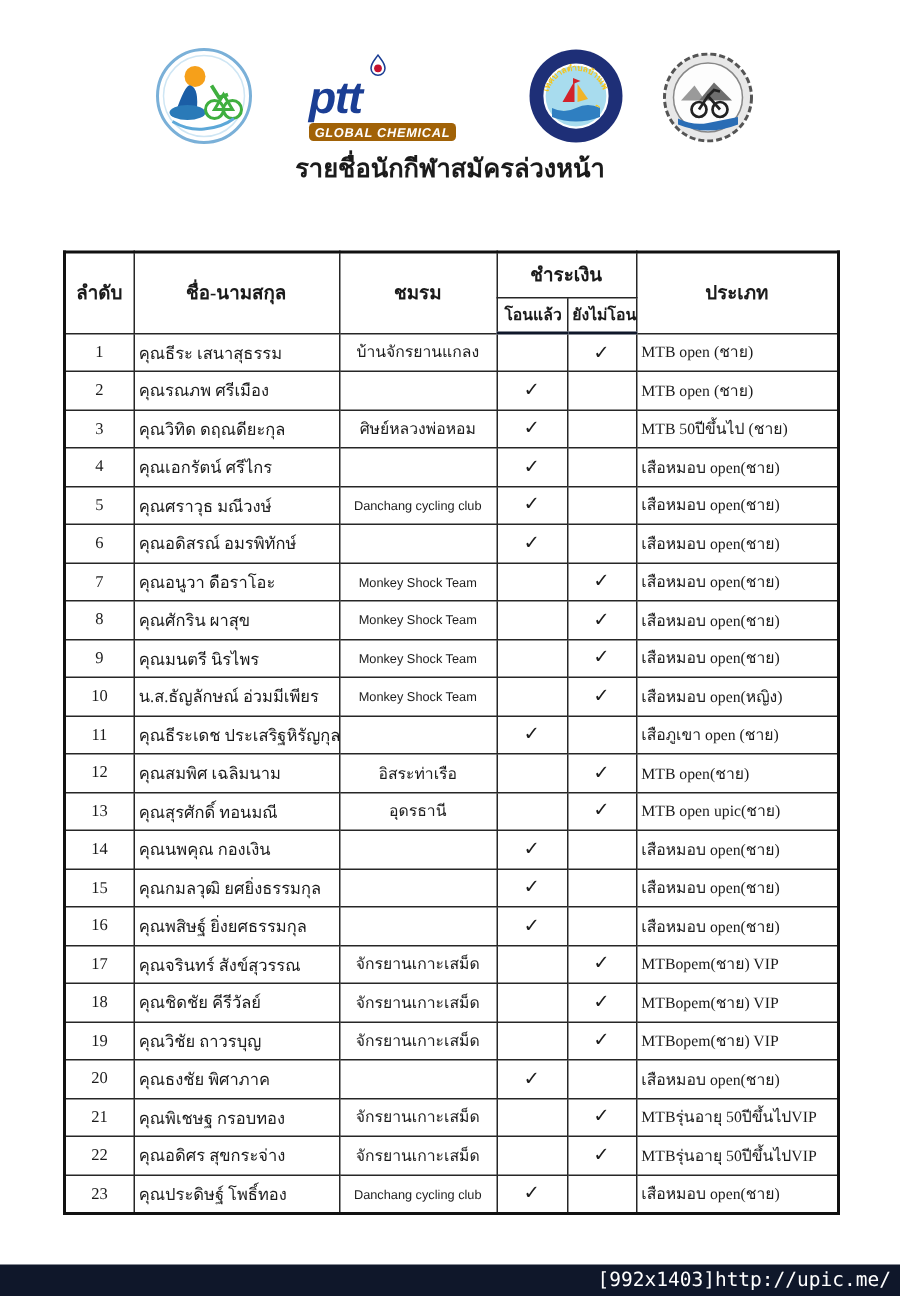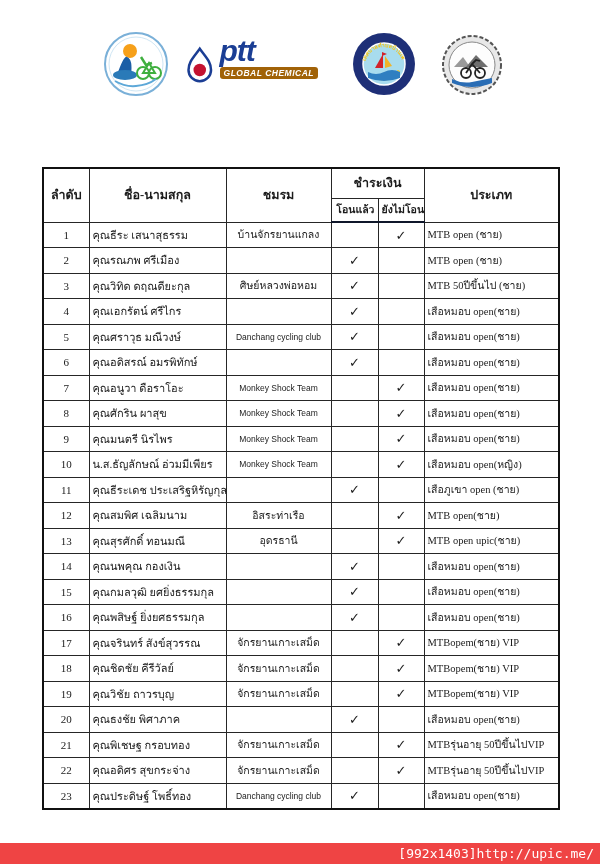--- a/index.html
+++ b/index.html
@@ -7,21 +7,21 @@
   .page{position:relative;width:600px;height:864px;background:#fff;overflow:hidden;}
 
   
   .logos{position:absolute;top:0;left:0;width:600px;height:100px;}
   .logo{position:absolute;}
   .logo1{left:103px;top:31px;width:66px;height:66px;}
   .logo2{left:186px;top:36px;width:132px;height:58px;}
   .logo3{left:352px;top:32px;width:64px;height:64px;}
   .logo4{left:442px;top:35px;width:60px;height:60px;}
 
-  .ptt-wrap{display:flex;align-items:flex-start;}
+  .ptt-wrap{display:flex;align-items:center;flex-direction:column;}
   .ptt-text{margin-left:6px;margin-top:2px;}
   .ptt-word{font-family:"Liberation Sans",sans-serif;font-weight:bold;font-style:italic;font-size:30px;line-height:26px;color:#1b3e94;letter-spacing:-1px;}
   .ptt-bar{margin-top:3px;background:#a16207;border-radius:3px;padding:1px 4px;color:#fff;font-family:"Liberation Sans",sans-serif;font-weight:bold;font-style:italic;font-size:8.5px;letter-spacing:.5px;white-space:nowrap;}
 
   
   .title-thai{position:absolute;top:98px;left:0;width:600px;text-align:center;font-size:17px;font-weight:bold;}
   .subtitle{position:absolute;top:131px;left:0;width:600px;text-align:center;font-size:14.5px;font-weight:bold;white-space:pre;}
 
   
   .reg-table{position:absolute;left:42px;top:167px;border-collapse:collapse;table-layout:fixed;width:516px;background:#fff;}
@@ -37,21 +37,21 @@
   .c-no{text-align:center;font-size:11px;width:46px;}
   .c-name{text-align:left;font-size:11px;padding-left:8px;width:137px;}
   .c-club{text-align:center;font-size:10.5px;width:105px;}
   .c-club.latin{font-size:8.5px;font-family:Liberation Sans, sans-serif;}
   .c-paid{width:47px;}
   .c-unpaid{width:46px;}
   .check{text-align:center;font-size:13px;font-weight:bold;font-family:"DejaVu Sans",sans-serif;}
   .c-cat{text-align:left;font-size:10.5px;padding-left:6px;width:135px;white-space:pre;}
 
   
-  .footer-bar{position:absolute;left:0;bottom:0;width:600px;height:21px;background:#ef4444;color:#fff;font-family:"DejaVu Sans Mono",monospace;font-size:13px;line-height:21px;text-align:right;padding-right:6px;box-sizing:border-box;}
+  .footer-bar{position:absolute;left:0;bottom:0;width:600px;height:21px;background:#0f172a;color:#fff;font-family:"DejaVu Sans Mono",monospace;font-size:13px;line-height:21px;text-align:right;padding-right:6px;box-sizing:border-box;}
 </style>
 </head>
 <body>
 
 <div class="page">
 
   <div class="logos">
 
     <div class="logo logo1">
       <svg width="66" height="66" viewBox="0 0 66 66">
@@ -101,20 +101,21 @@
         <path d="M12,32 l9,-10 l7,10 Z" fill="#9a9a9a"></path>
         <path d="M24,32 l10,-12 l12,12 Z" fill="#6f6f6f"></path>
         <circle cx="24" cy="38" r="5" fill="none" stroke="#222" stroke-width="1.8"></circle>
         <circle cx="38" cy="38" r="5" fill="none" stroke="#222" stroke-width="1.8"></circle>
         <path d="M24,38 l6,-9 l8,9 M30,29 l4,-4 l4,1" stroke="#222" stroke-width="1.8" fill="none"></path>
         <path d="M10,44 q10,5 20,3 q10,-2 20,-4 l0,5 q-20,8 -40,0 Z" fill="#2a6db5"></path>
       </svg>
     </div>
   </div>
 
+  <div class="title-thai">รายชื่อนักกีฬาสมัครล่วงหน้า</div>
 
   <table class="reg-table">
     <colgroup>
       <col style="width:46px">
         <col style="width:137px">
         <col style="width:105px">
       <col style="width:47px">
         <col style="width:46px">
         <col style="width:135px">
     </colgroup>

